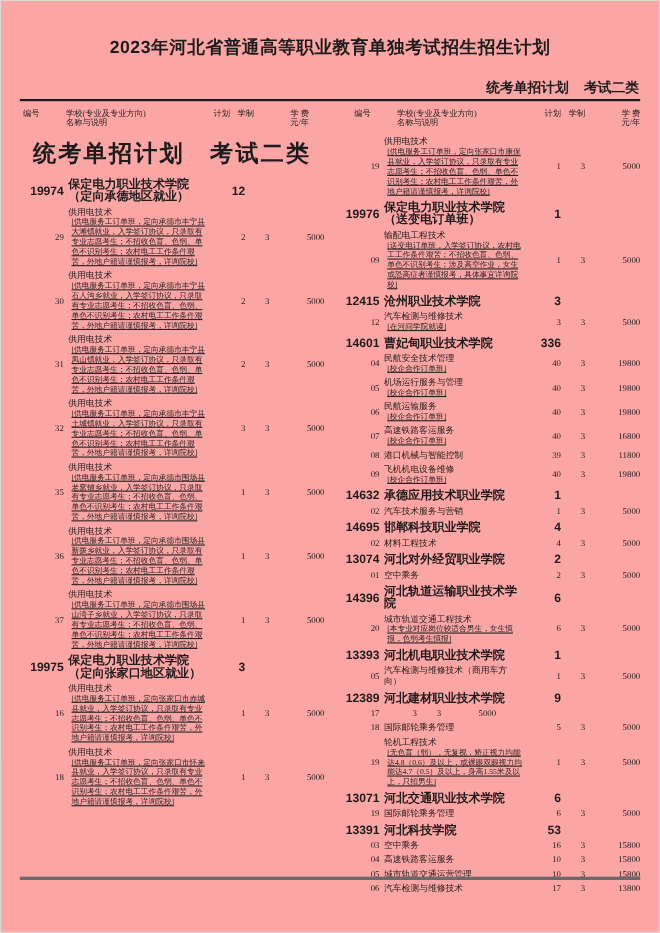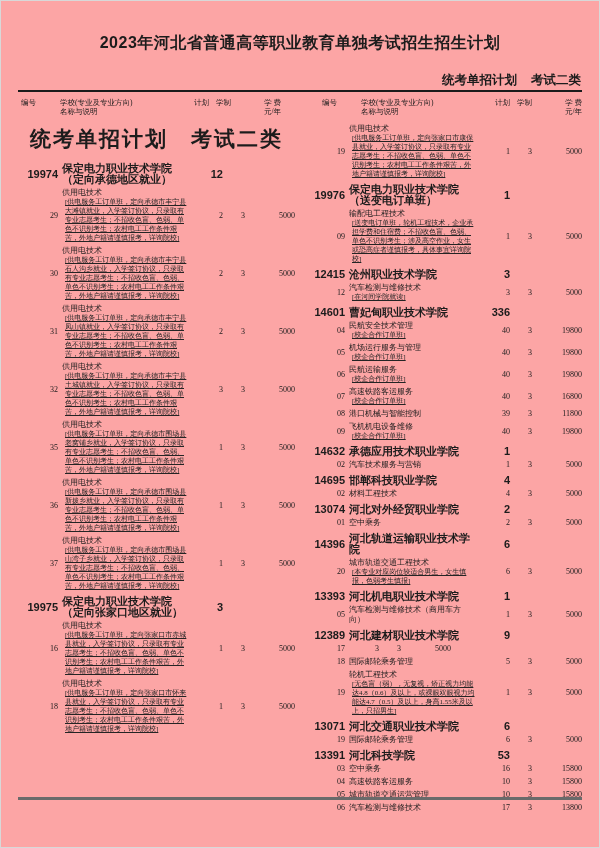--- a/index.html
+++ b/index.html
@@ -221,21 +221,21 @@
           <div class="name">保定电力职业技术学院（送变电订单班）</div>
         </span>
         <span class="c-plan">1</span>
         <span class="c-years"></span>
         <span class="c-fee"></span>
       </div>
       <div class="row program-row">
         <span class="c-id">09</span>
         <span class="c-name">
           <div class="name">输配电工程技术</div>
-          <div class="note">[送变电订单班，轮机工程技术，企业承担学费和住宿费；不招收色盲、色弱、单色不识别考生；涉及高空作业，女生或恐高症者谨慎报考，具体事宜详询院校]</div>
+          <div class="note">[送变电订单班，入学签订协议，农村电工工作条件艰苦；不招收色盲、色弱、单色不识别考生；涉及高空作业，女生或恐高症者谨慎报考，具体事宜详询院校]</div>
         </span>
         <span class="c-plan">1</span>
         <span class="c-years">3</span>
         <span class="c-fee">5000</span>
       </div>
       <div class="row school-row">
         <span class="c-id">12415</span>
         <span class="c-name">
           <div class="name">沧州职业技术学院</div>
         </span>

